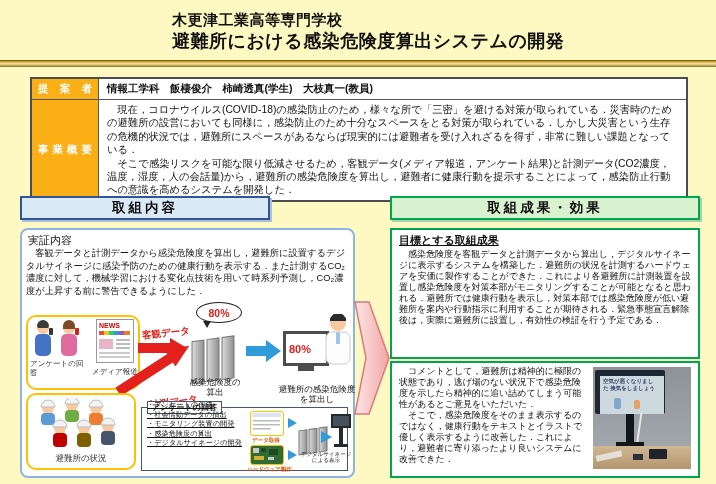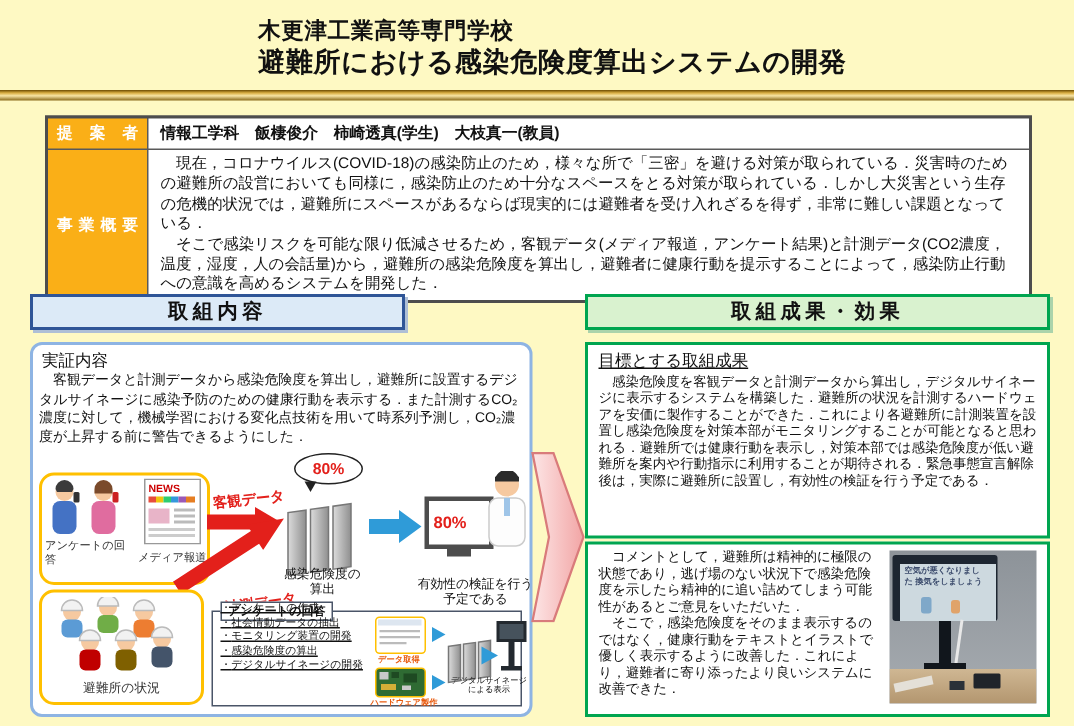--- a/index.html
+++ b/index.html
@@ -85,21 +85,21 @@
   .tri3 { left:321px; top:431px; border-top-width:6px; border-bottom-width:6px; border-left-width:11px; }
 
   .sign-caption { position:absolute; left:300px; top:451px; width:52px; font-size:5.5px; line-height:6.4px; text-align:center; }
 
   
   .pink-arrow { left:354px; top:301px; }
 
   
   .panel-rt { position:absolute; left:390px; top:228px; width:310px; height:131px; border:2px solid #00A550; background:#fff; padding:3px 7px; }
   .panel-rb { position:absolute; left:390px; top:361px; width:310px; height:117px; border:2px solid #00A550; background:#fff; padding:3px 7px; }
-  .rp-heading { font-size:11px; font-weight:normal; text-decoration:underline; margin-bottom:1px; }
+  .rp-heading { font-size:11px; font-weight:bold; text-decoration:underline; margin-bottom:1px; }
   .rp-body { font-size:9px; line-height:11px; }
 
   
   .photo { float:right; width:98px; height:102px; margin:1px 0 2px 4px; position:relative;
            background:linear-gradient(#8d9399,#a7acb1); overflow:hidden; }
   .ph-mon    { position:absolute; left:2px; top:3px; width:70px; height:44px; background:#1d2631; border-radius:2px; }
   .ph-screen { position:absolute; left:5px; top:6px; width:64px; height:38px; background:#cdd9df; }
   .ph-text   { position:absolute; left:3px; top:2px; width:54px; font-size:5.5px; line-height:6.5px; color:#3a4a6b; font-weight:bold; }
   .ph-fig1 { position:absolute; left:14px; top:22px; width:7px; height:11px; background:#7fa8c9; border-radius:2px; }
   .ph-fig2 { position:absolute; left:34px; top:24px; width:6px; height:9px; background:#e0a36a; border-radius:2px; }
@@ -206,21 +206,21 @@
     <span class="mon-80">80%</span>
   </div>
   <div class="mon-stand"></div>
   <svg class="svg-abs" style="left:322px;top:314px;" width="32" height="52">
     <circle cx="16" cy="9" r="8" fill="#f6c9a0"></circle>
       <path d="M8 7 a8 8 0 0 1 16 0 l0 -1 -3 -3 -10 0 -3 3 z" fill="#2b2b2b"></path>
     <path d="M8 4 q8 -6 16 0 l0 3 -16 0 z" fill="#2b2b2b"></path>
     <rect x="4" y="18" width="24" height="32" rx="6" fill="#fdfdfd" stroke="#ccc"></rect>
     <rect x="14" y="18" width="4" height="12" fill="#9fc5e8"></rect>
   </svg>
-  <div class="prop-label">有効性の検証を行う予定である</div>
+  <div class="prop-label">避難所の感染危険度を算出し</div>
 
   <div class="ybox ybox2"></div>
   <svg class="svg-abs" style="left:36px;top:398px;" width="92" height="54">
     <g>
       <circle cx="12" cy="10" r="6" fill="#f6c9a0"></circle>
         <path d="M5 9 a7 7 0 0 1 14 0 z" fill="#f2f2f2" stroke="#bbb"></path>
       <rect x="5" y="15" width="14" height="12" rx="4" fill="#5b9bd5"></rect>
       <circle cx="36" cy="7" r="6" fill="#f6c9a0"></circle>
         <path d="M29 6 a7 7 0 0 1 14 0 z" fill="#f2f2f2" stroke="#bbb"></path>
       <rect x="29" y="12" width="14" height="12" rx="4" fill="#70ad47"></rect>

